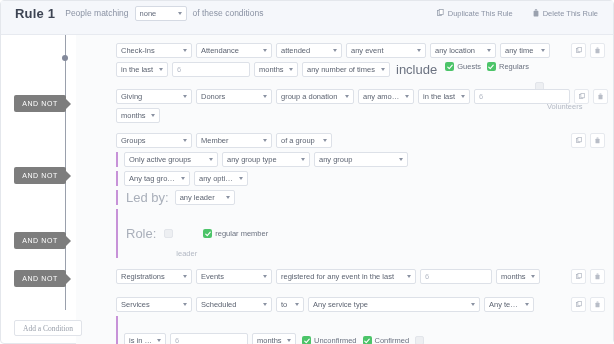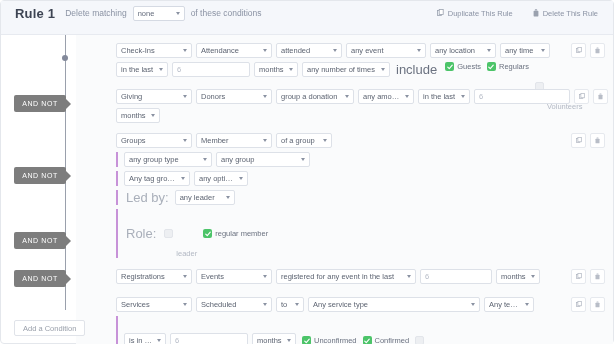--- a/index.html
+++ b/index.html
@@ -164,31 +164,31 @@
     display: flex; align-items: center; gap: 4px;
   }
   .add-cond {
     position: absolute;
     left: 13px; bottom: 8px;
     height: 16px; padding: 0 8px;
     border: 1px solid #e0e3e9;
     border-radius: 2px;
     background: #fff;
     display: flex; align-items: center;
-    font-size: 7.5px; color: #9aa0ab;
+    font-size: 7.5px; color: #9aa0ab; font-family: Liberation Serif, serif;
   }
 </style>
 </head>
 <body>
 
 <div class="rule-card">
 
   <div class="rule-header">
     <div class="rule-title">Rule 1</div>
-    <div class="rule-sub">Delete matching</div>
+    <div class="rule-sub">People matching</div>
     <div class="matching-select">
       <span class="lbl">none</span>
       <span class="caret"></span>
     </div>
     <div class="rule-sub">of these conditions</div>
     <div class="hdr-actions">
       <div class="hdr-btn">
         <svg width="7" height="8" viewBox="0 0 7 8">
           <rect x="0.5" y="1.5" width="4" height="5" fill="none" stroke="#9aa1ae" stroke-width="0.8"></rect>
           <rect x="2.2" y="0.5" width="4" height="5" fill="#fff" stroke="#9aa1ae" stroke-width="0.8"></rect>
@@ -380,20 +380,24 @@
             </span>
             <span class="iconbtn">
               <svg width="5" height="7" viewBox="0 0 6 8">
                 <rect x="0.6" y="1.8" width="4.8" height="5.6" rx="0.6" fill="#b8bdc7"></rect>
                 <rect x="1.9" y="0.3" width="2.2" height="1.2" rx="0.3" fill="#b8bdc7"></rect>
               </svg>
             </span>
           </span>
         </div>
       <div class="sub">
+          <div class="ctrl sel" style="width:94px">
+            <span class="lbl">Only active groups</span>
+            <span class="caret"></span>
+          </div>
           <div class="ctrl sel" style="width:88px">
             <span class="lbl">any group type</span>
             <span class="caret"></span>
           </div>
           <div class="ctrl sel" style="width:94px">
             <span class="lbl">any group</span>
             <span class="caret"></span>
           </div>
         </div>
       <div class="sub">

